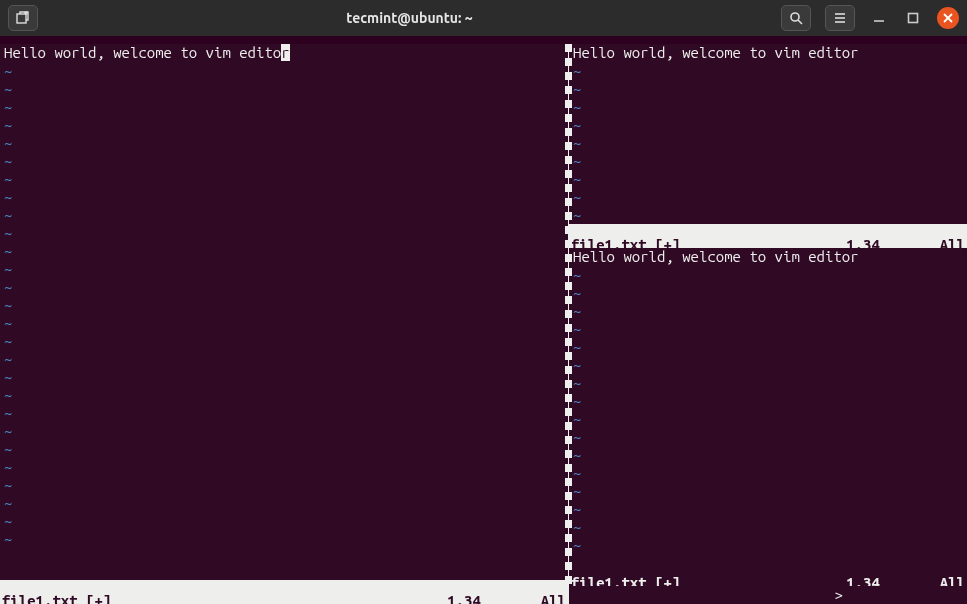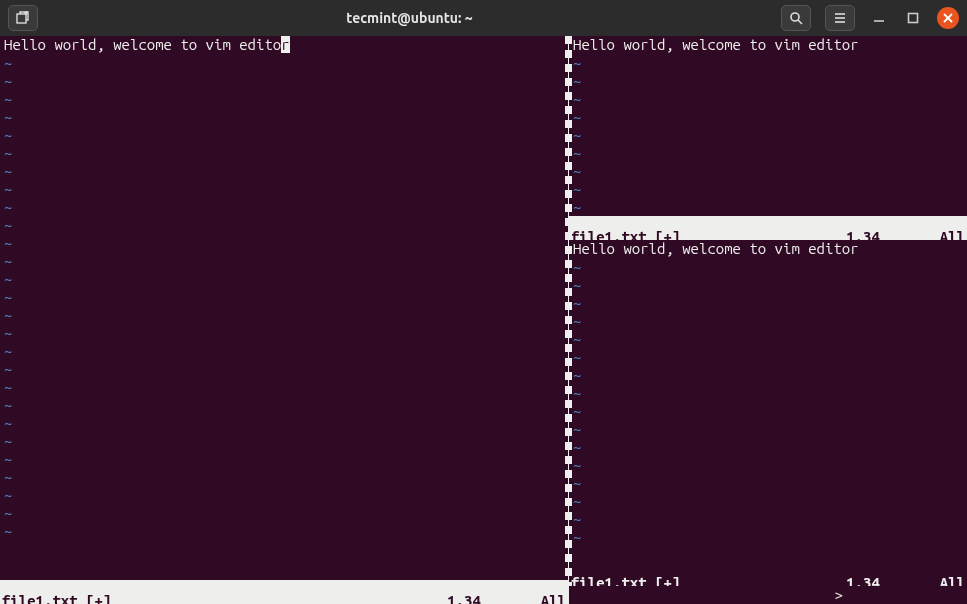--- a/index.html
+++ b/index.html
@@ -85,20 +85,21 @@
       justify-content: center;
       color: #fff;
       font-weight: bold;
     }
     .terminal {
       flex: 1;
       display: flex;
       background: #300a24;
       color: #eeeeec;
       position: relative;
+      margin-top: 8px;
     }
     .pane-left {
       width: 568px;
       display: flex;
       flex-direction: column;
       position: relative;
     }
     .vsplit {
       width: 1px;
       background: #eee;

